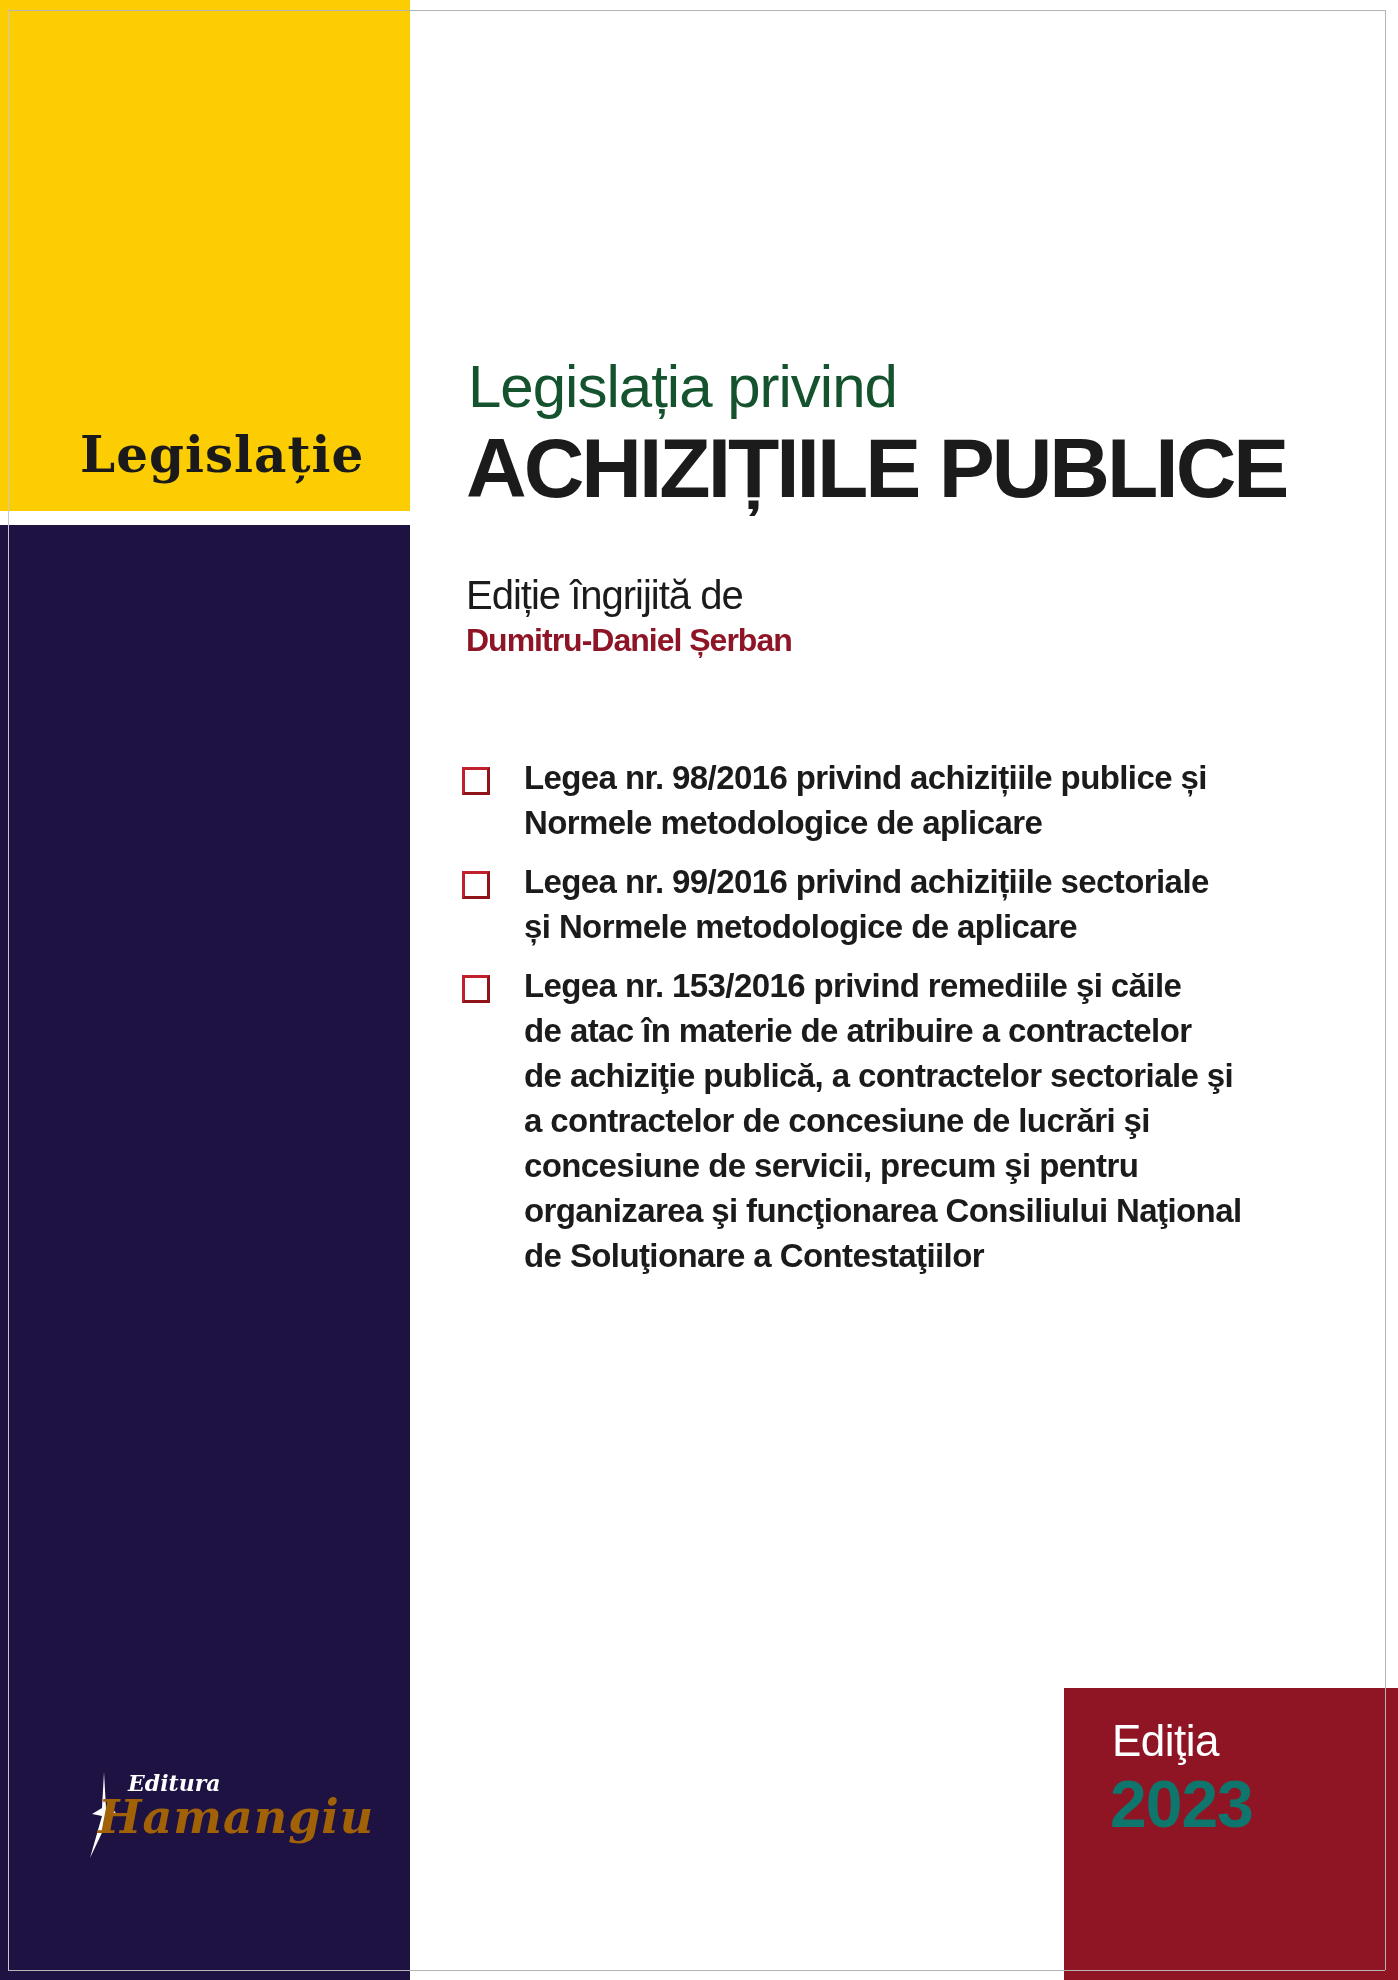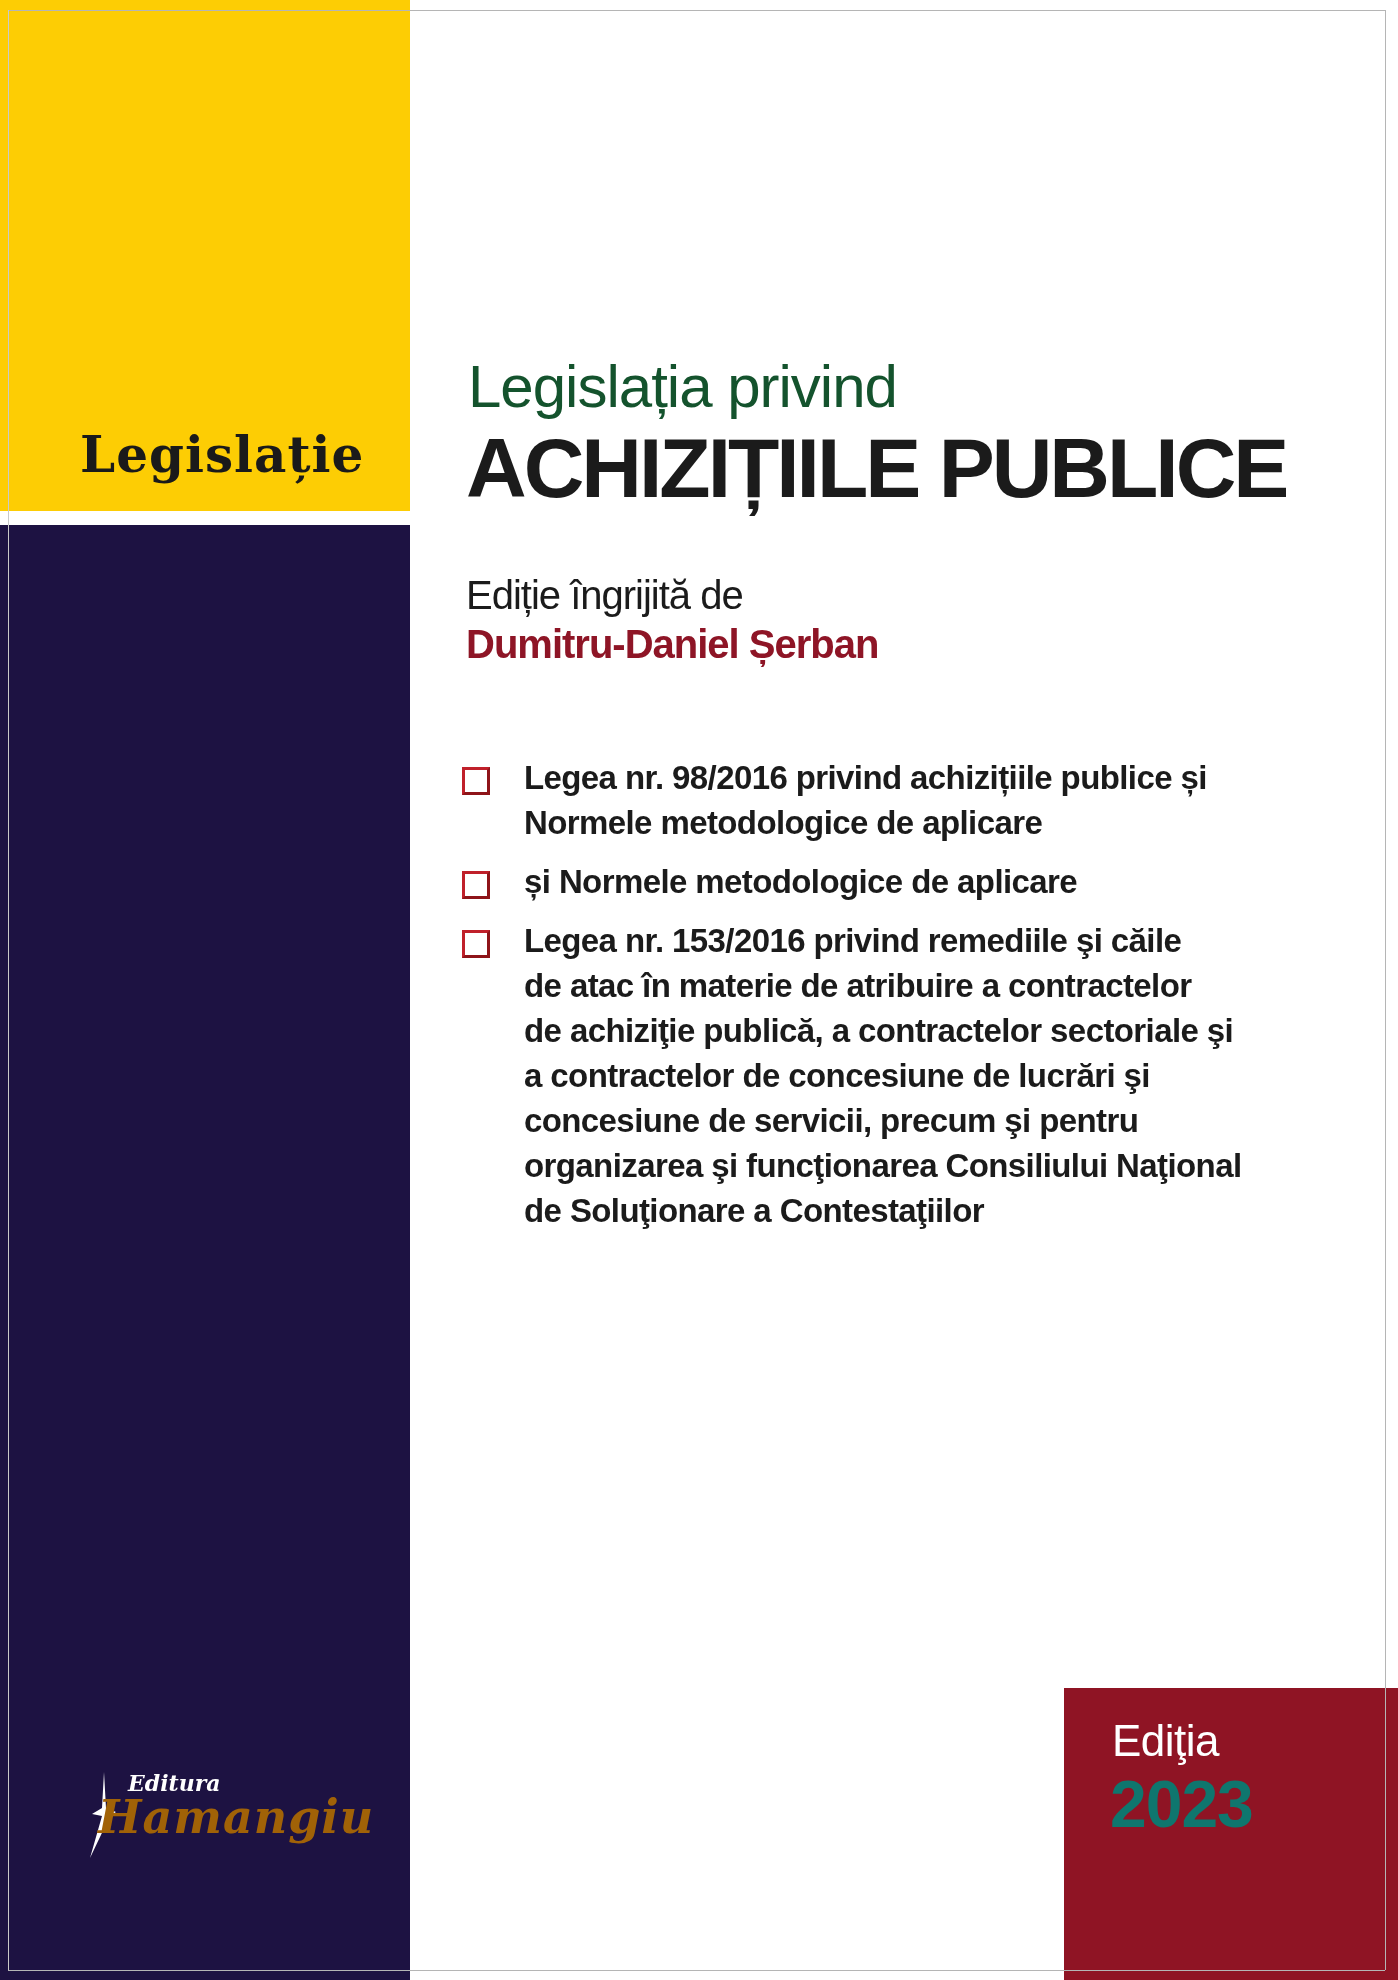--- a/index.html
+++ b/index.html
@@ -31,21 +31,21 @@
   .title-line2 {
     position: absolute; left: 466px; top: 420px;
     font-size: 84px; font-weight: bold; color: #1b1b1b; letter-spacing: -3px;
   }
   .editor-label {
     position: absolute; left: 466px; top: 573px;
     font-size: 40px; color: #1b1b1b; letter-spacing: -1px;
   }
   .editor-name {
     position: absolute; left: 466px; top: 622px;
-    font-size: 40px; font-weight: bold; color: #8e1526; letter-spacing: -1px;
+    font-size: 32px; font-weight: bold; color: #8e1526; letter-spacing: -1px;
   }
 
   .laws { position: absolute; left: 462px; top: 755px; width: 880px; margin: 0; padding: 0; list-style: none; font-weight: bold; }
   .law-item { position: relative; padding-left: 62px; margin-bottom: 14px; font-size: 33px; line-height: 45px; letter-spacing: -0.6px; color: #1b1b1b; }
   .bullet {
     position: absolute; left: 0; top: 12px; width: 22px; height: 22px;
     border: 3px solid #c0202a; border-right-color: #8e1419; border-bottom-color: #8e1419;
     box-sizing: content-box; background: #fff;
   }
 
@@ -78,20 +78,21 @@
 <div class="editor-name">Dumitru-Daniel Șerban</div>
 
 <ul class="laws">
   <li class="law-item">
     <span class="bullet"></span>
     <div>Legea nr. 98/2016 privind achizițiile publice și</div>
     <div>Normele metodologice de aplicare</div>
   </li>
   <li class="law-item">
     <span class="bullet"></span>
+    <div>Legea nr. 99/2016 privind achizițiile sectoriale</div>
     <div>și Normele metodologice de aplicare</div>
   </li>
   <li class="law-item">
     <span class="bullet"></span>
     <div>Legea nr. 153/2016 privind remediile şi căile</div>
     <div>de atac în materie de atribuire a contractelor</div>
     <div>de achiziţie publică, a contractelor sectoriale şi</div>
     <div>a contractelor de concesiune de lucrări şi</div>
     <div>concesiune de servicii, precum şi pentru</div>
     <div>organizarea şi funcţionarea Consiliului Naţional</div>

